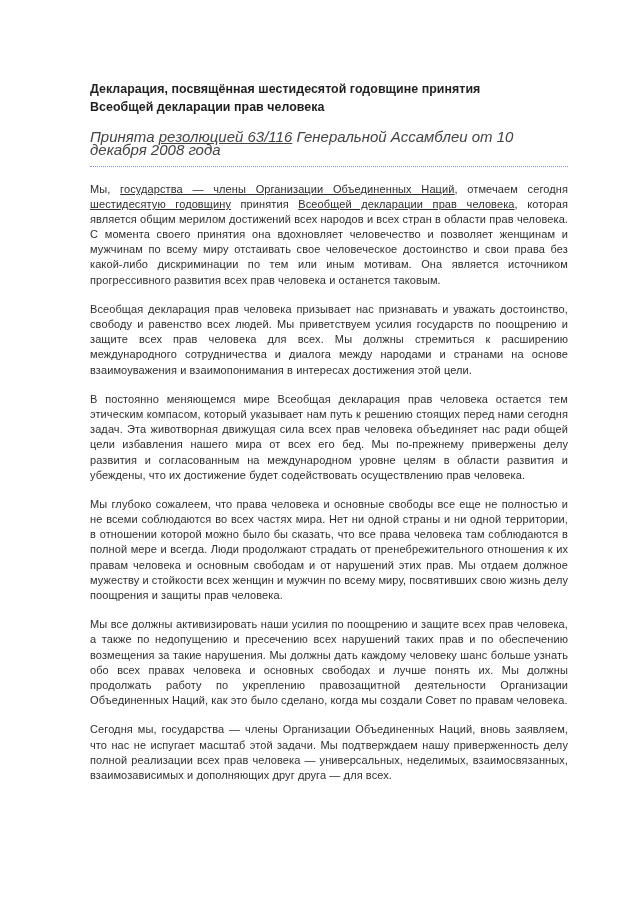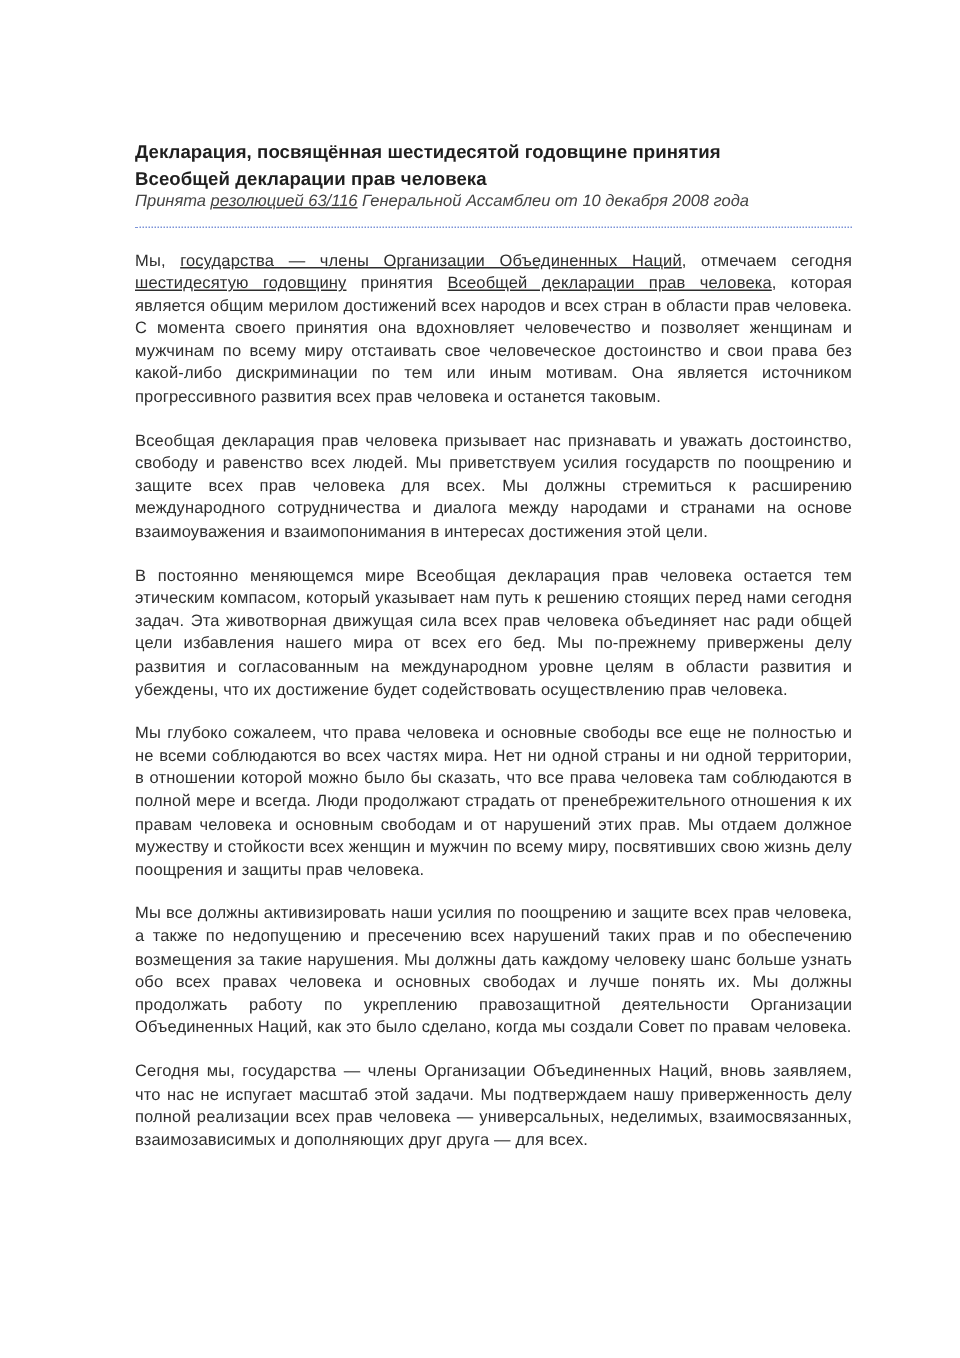--- a/index.html
+++ b/index.html
@@ -11,34 +11,35 @@
       width: 640px;
       height: 905px;
       position: relative;
       overflow: hidden;
       font-family: "Liberation Sans", "DejaVu Sans", sans-serif;
       color: #2b2b2b;
     }
     .page {
       position: absolute;
       left: 90px;
-      top: 92px;
+      top: 80px;
       width: 478px;
     }
     .title {
       font-weight: bold;
       font-size: 12.4px;
       line-height: 18px;
       color: #1f1f1f;
       margin: 0;
       letter-spacing: 0.05px;
     }
     .subtitle {
+      margin-top: 14px;
       font-style: italic;
-      font-size: 11px;
+      font-size: 15px;
       line-height: 13px;
       color: #444;
     }
     .subtitle a {
       color: #444;
       text-decoration: underline;
     }
     .divider {
       margin-top: 10px;
       height: 0;

